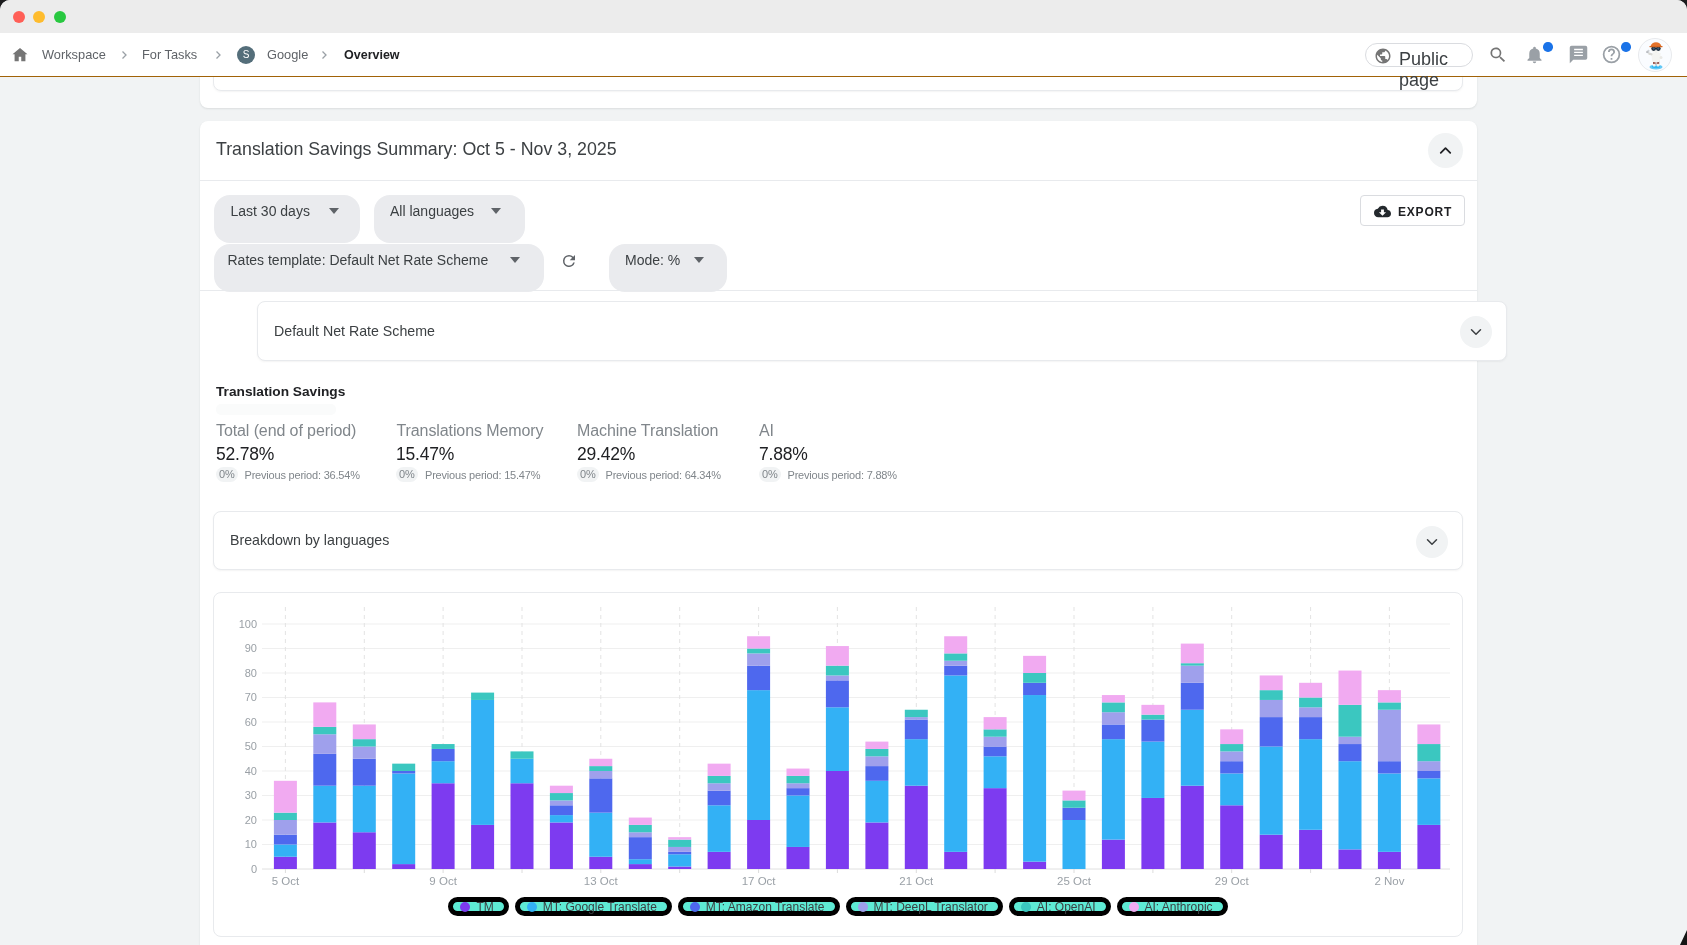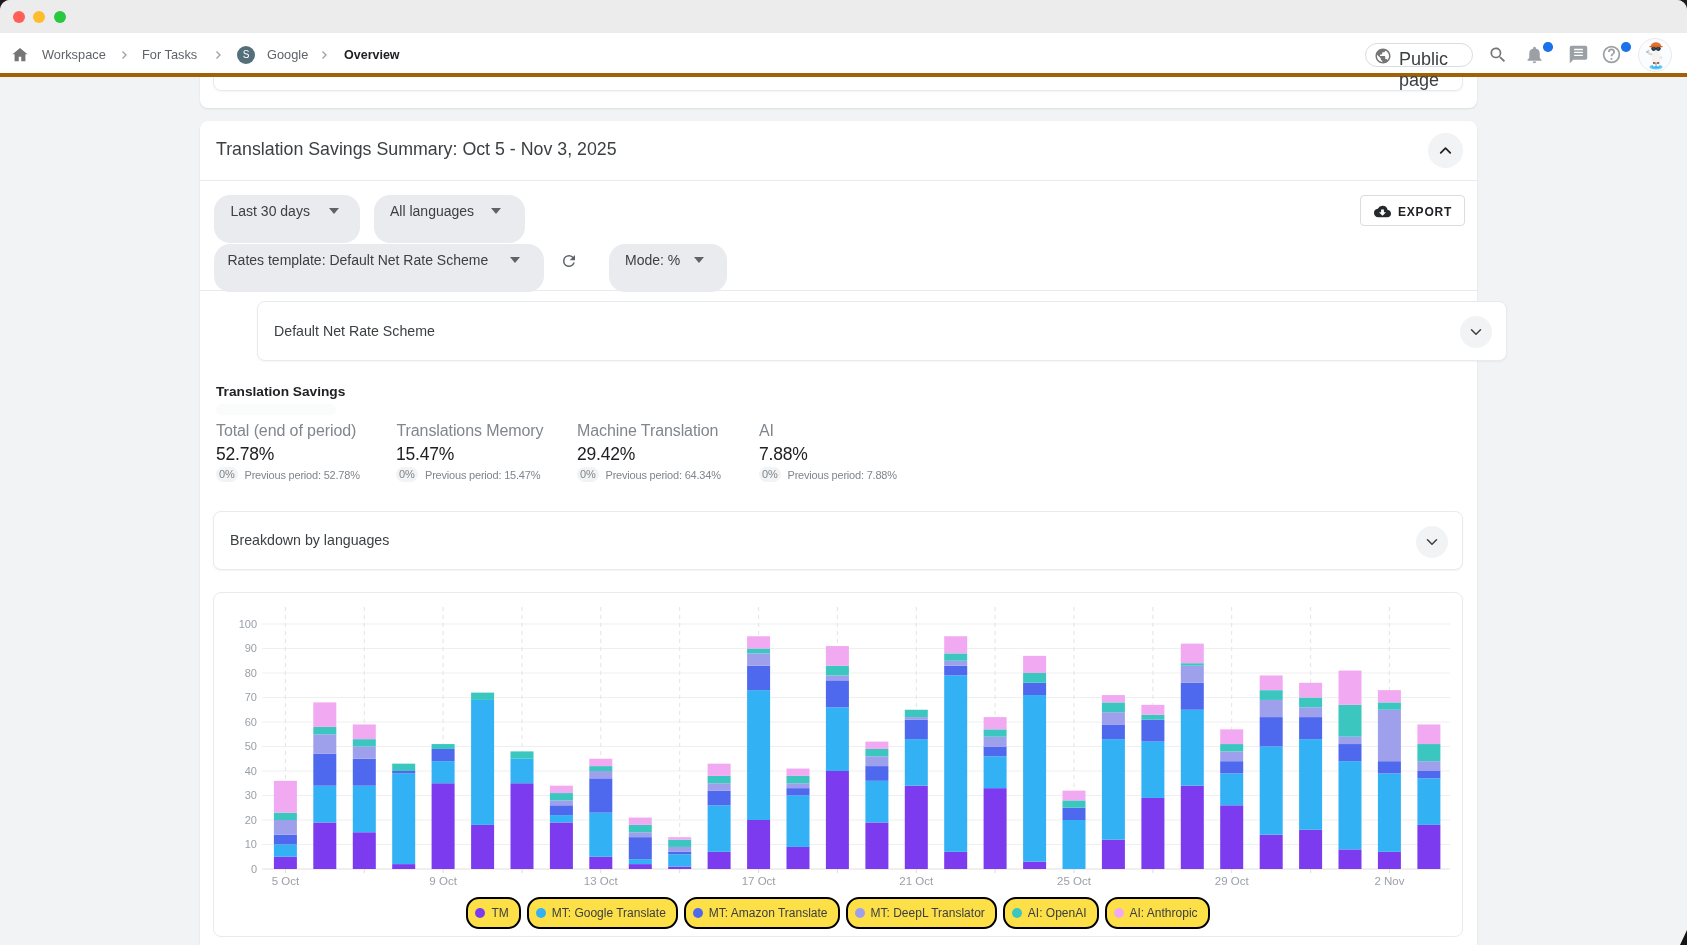--- a/index.html
+++ b/index.html
@@ -1,35 +1,35 @@
 <!DOCTYPE html>
 <html><head>
 <meta charset="utf-8">
 <style>
 * { margin:0; padding:0; box-sizing:border-box; }
 html,body { width:1687px; height:945px; overflow:hidden; }
 body { background:#1c1c1e; font-family:"Liberation Sans", sans-serif; }
 #window { position:absolute; inset:0; border-radius:10px 10px 0 0; overflow:hidden; background:#f1f3f4; }
 #titlebar { position:absolute; left:0; top:0; width:100%; height:33px; background:#ececec; }
 .tl { position:absolute; top:10.5px; width:12px; height:12px; border-radius:50%; }
-#navbar { position:absolute; left:0; top:33px; width:100%; height:44px; background:#ffffff; border-bottom:4px solid #a16207; z-index:5; }
+#navbar { position:absolute; left:0; top:33px; width:100%; height:44px; background:#ffffff; border-bottom:1px solid #a16207; z-index:5; }
 .crumb { position:absolute; top:0; height:44px; line-height:44px; font-size:12.8px; color:#5f6368; white-space:nowrap; }
 .chev { position:absolute; top:16px; }
 #content { position:absolute; left:0; top:77px; width:100%; height:868px; background:#f1f3f4; }
 .card { position:absolute; background:#fff; border-radius:8px; box-shadow:0 1px 2px rgba(60,64,67,0.12); }
 .inbox { position:absolute; background:#fff; border:1px solid #e8eaed; border-radius:8px; box-shadow:0 1px 2px rgba(60,64,67,0.06); }
 .chip { position:absolute; height:48px; background:#eaebee; border-radius:16px; color:#3c4043; font-size:14px; line-height:32px; }
 .caret { position:absolute; top:13px; width:0; height:0; border-left:5.5px solid transparent; border-right:5.5px solid transparent; border-top:6.5px solid #5f6368; }
 .circbtn { position:absolute; background:#f1f3f4; border-radius:50%; }
 .divider { position:absolute; left:0; width:100%; height:1px; background:#e8eaed; }
 .mlabel { position:absolute; font-size:16px; color:#80868b; letter-spacing:-0.1px; }
 .mval { position:absolute; font-size:17.5px; font-weight:500; color:#202124; letter-spacing:-0.2px; }
 .badge { position:absolute; height:15px; background:#f1f3f4; border-radius:8px; font-size:11px; color:#80868b; line-height:15px; padding:0 3px; }
 .mprev { position:absolute; font-size:11px; color:#80868b; letter-spacing:-0.2px; }
-.pill { display:inline-flex; align-items:center; height:32px; border:2px solid #000000; border-radius:13px; background:#fde047; padding:0 10px 0 7px; font-size:12px; color:#3c4043; }
+.pill { display:inline-flex; align-items:center; height:19px; border:5px solid #000000; border-radius:13px; background:#5eead4; padding:0 10px 0 7px; font-size:12px; color:#3c4043; }
 .pill .dot { width:10px; height:10px; border-radius:50%; margin-right:6px; }
 </style>
 </head>
 <body>
 <div id="window">
   <div id="titlebar">
     <div class="tl" style="left:13px;background:#ff5f57"></div>
     <div class="tl" style="left:33px;background:#febc2e"></div>
     <div class="tl" style="left:54px;background:#28c840"></div>
   </div>
@@ -137,21 +137,21 @@
             </svg>
         </div>
       </div>
       <div style="position:absolute;left:16px;top:283px;width:120px;height:11px;border-radius:5px;background:#fafbfb"></div>
 
       <div style="position:absolute;left:16px;top:263px;font-size:13.7px;font-weight:700;color:#202124">Translation Savings</div>
 
       <div class="mlabel" style="left:16px;top:301px">Total (end of period)</div>
       <div class="mval" style="left:16px;top:323px">52.78%</div>
       <div class="badge" style="left:16px;top:346px">0%</div>
-      <div class="mprev" style="left:44.5px;top:347.5px">Previous period: 52.78%</div>
+      <div class="mprev" style="left:44.5px;top:347.5px">Previous period: 36.54%</div>
       <div class="mlabel" style="left:196.5px;top:301px">Translations Memory</div>
       <div class="mval" style="left:196px;top:323px">15.47%</div>
       <div class="badge" style="left:196px;top:346px">0%</div>
       <div class="mprev" style="left:225px;top:347.5px">Previous period: 15.47%</div>
       <div class="mlabel" style="left:377px;top:301px">Machine Translation</div>
       <div class="mval" style="left:377px;top:323px">29.42%</div>
       <div class="badge" style="left:377px;top:346px">0%</div>
       <div class="mprev" style="left:405.5px;top:347.5px">Previous period: 64.34%</div>
       <div class="mlabel" style="left:559px;top:301px">AI</div>
       <div class="mval" style="left:559px;top:323px">7.88%</div>

